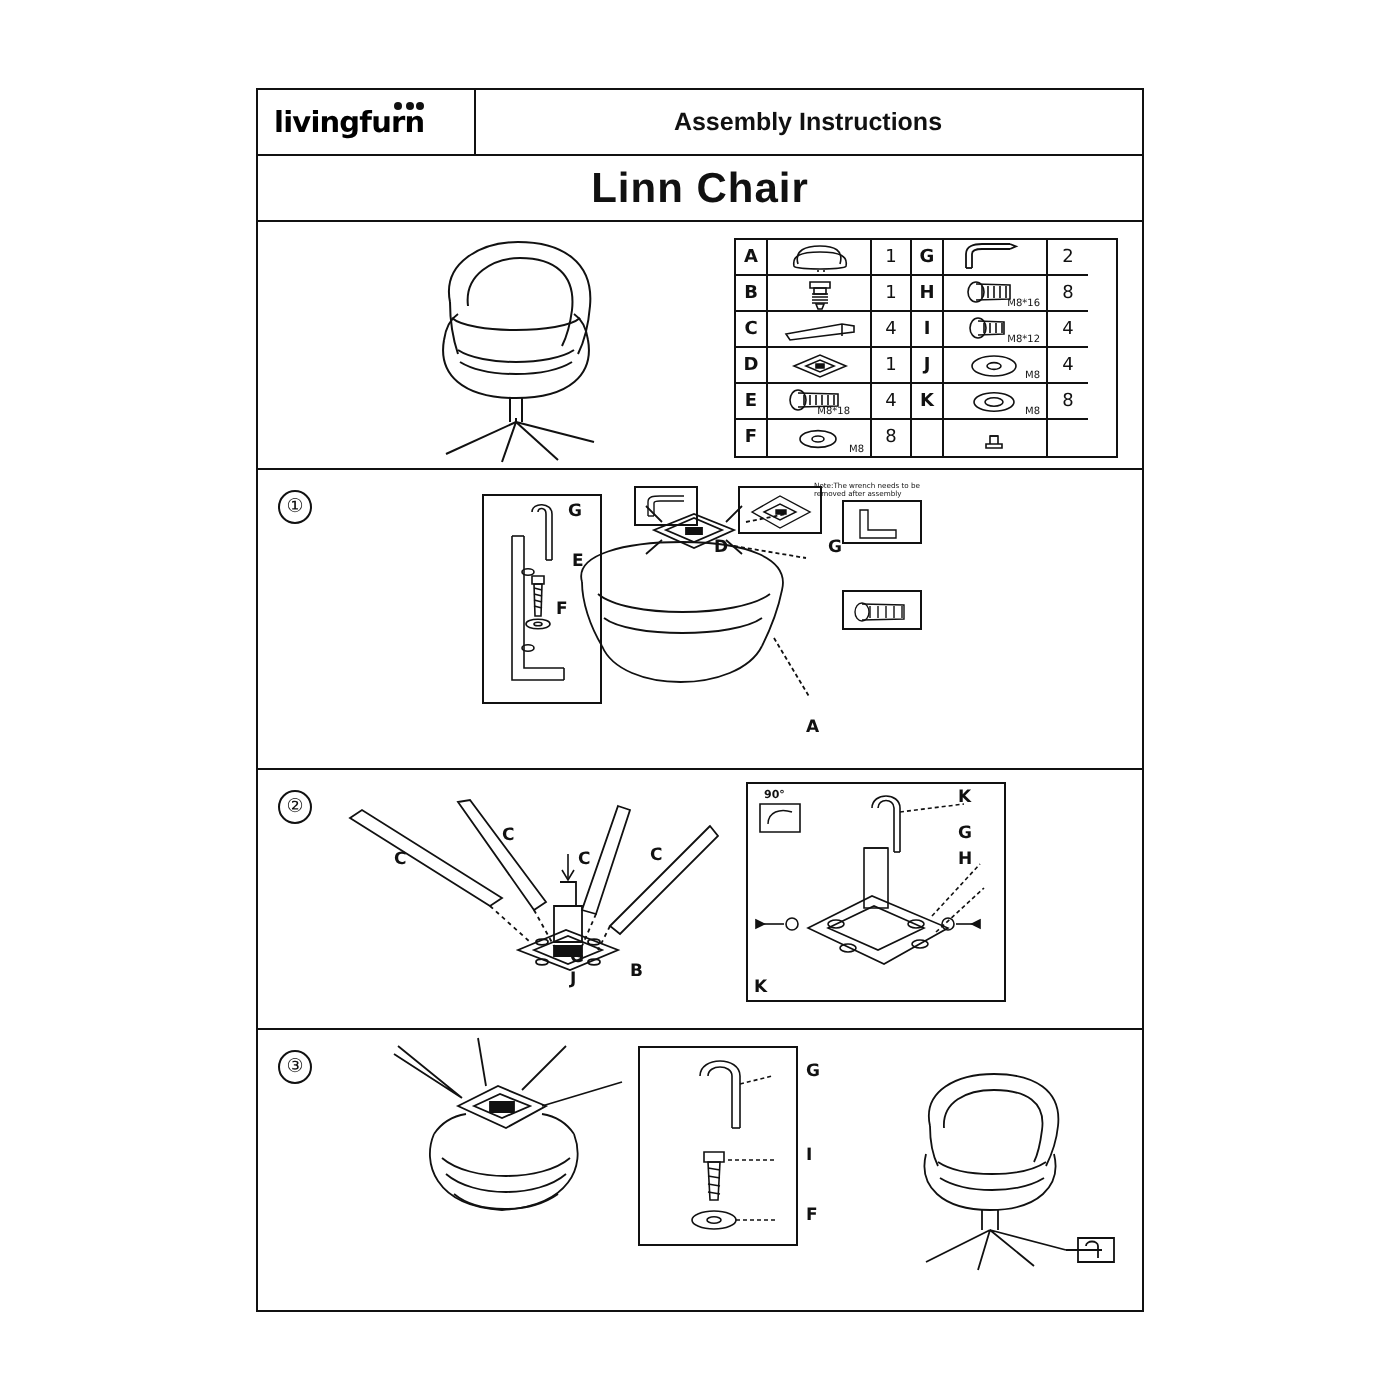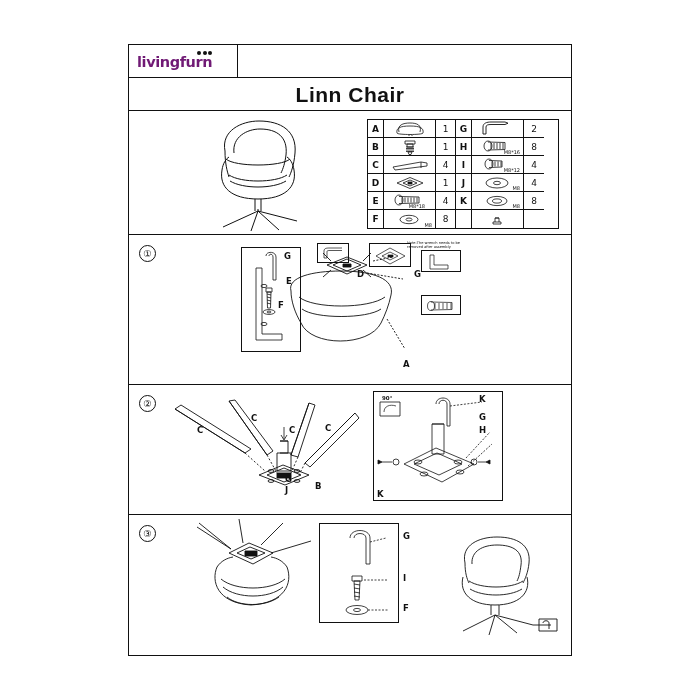--- a/index.html
+++ b/index.html
@@ -44,21 +44,21 @@
     left: 8px;
     top: 7px;
     width: 96px;
     height: 20px;
   }
   .brand-word {
     font-family: "DejaVu Sans", sans-serif;
     font-weight: bold;
     font-size: 14.5px;
     letter-spacing: -0.4px;
-    color: #701a75;
+    color: #000000;
     position: absolute;
     left: 0;
     top: 2px;
   }
   .brand-dots {
     position: absolute;
     left: 60px;
     top: -1px;
     display: flex;
     gap: 1.5px;
@@ -205,20 +205,21 @@
     <div class="hdr">
       <div class="brand">
         <span class="brand-word">livingfurn</span>
         <span class="brand-dots">
             <i></i>
             <i></i>
             <i></i>
           </span>
       </div>
       <div class="hdr-sep"></div>
+      <div class="hdr-title">Assembly Instructions</div>
     </div>
 
     <div class="subhdr">Linn  Chair</div>
 
     <div class="sec" id="sec-parts">
 
       <svg width="150" height="118" style="position:absolute;left:60px;top:4px">
         <g class="ln" stroke-width="1">
 
           <path d="M36 36 C32 16 52 6 70 6 C92 6 108 16 106 38 C105 50 102 58 100 62"></path>

